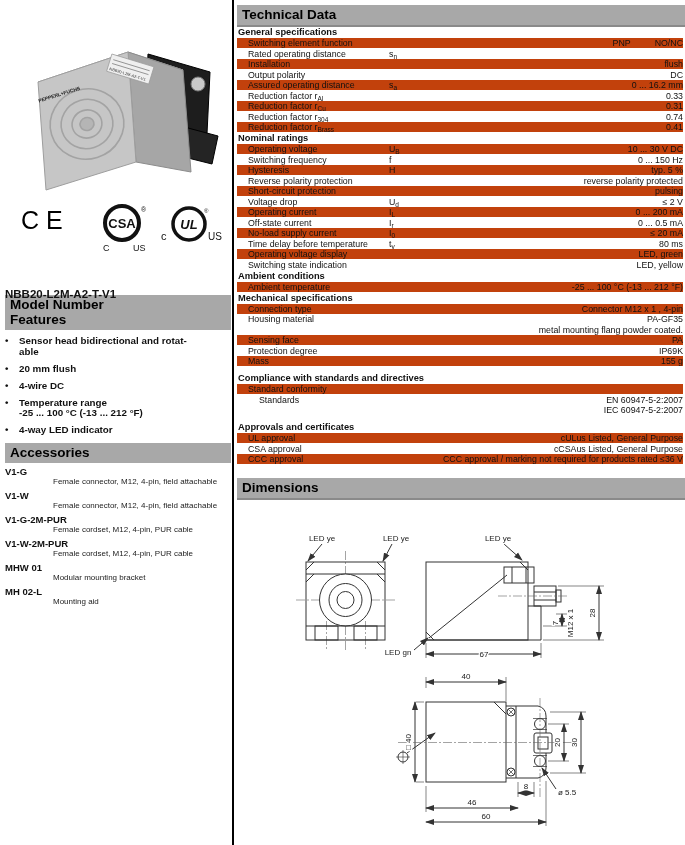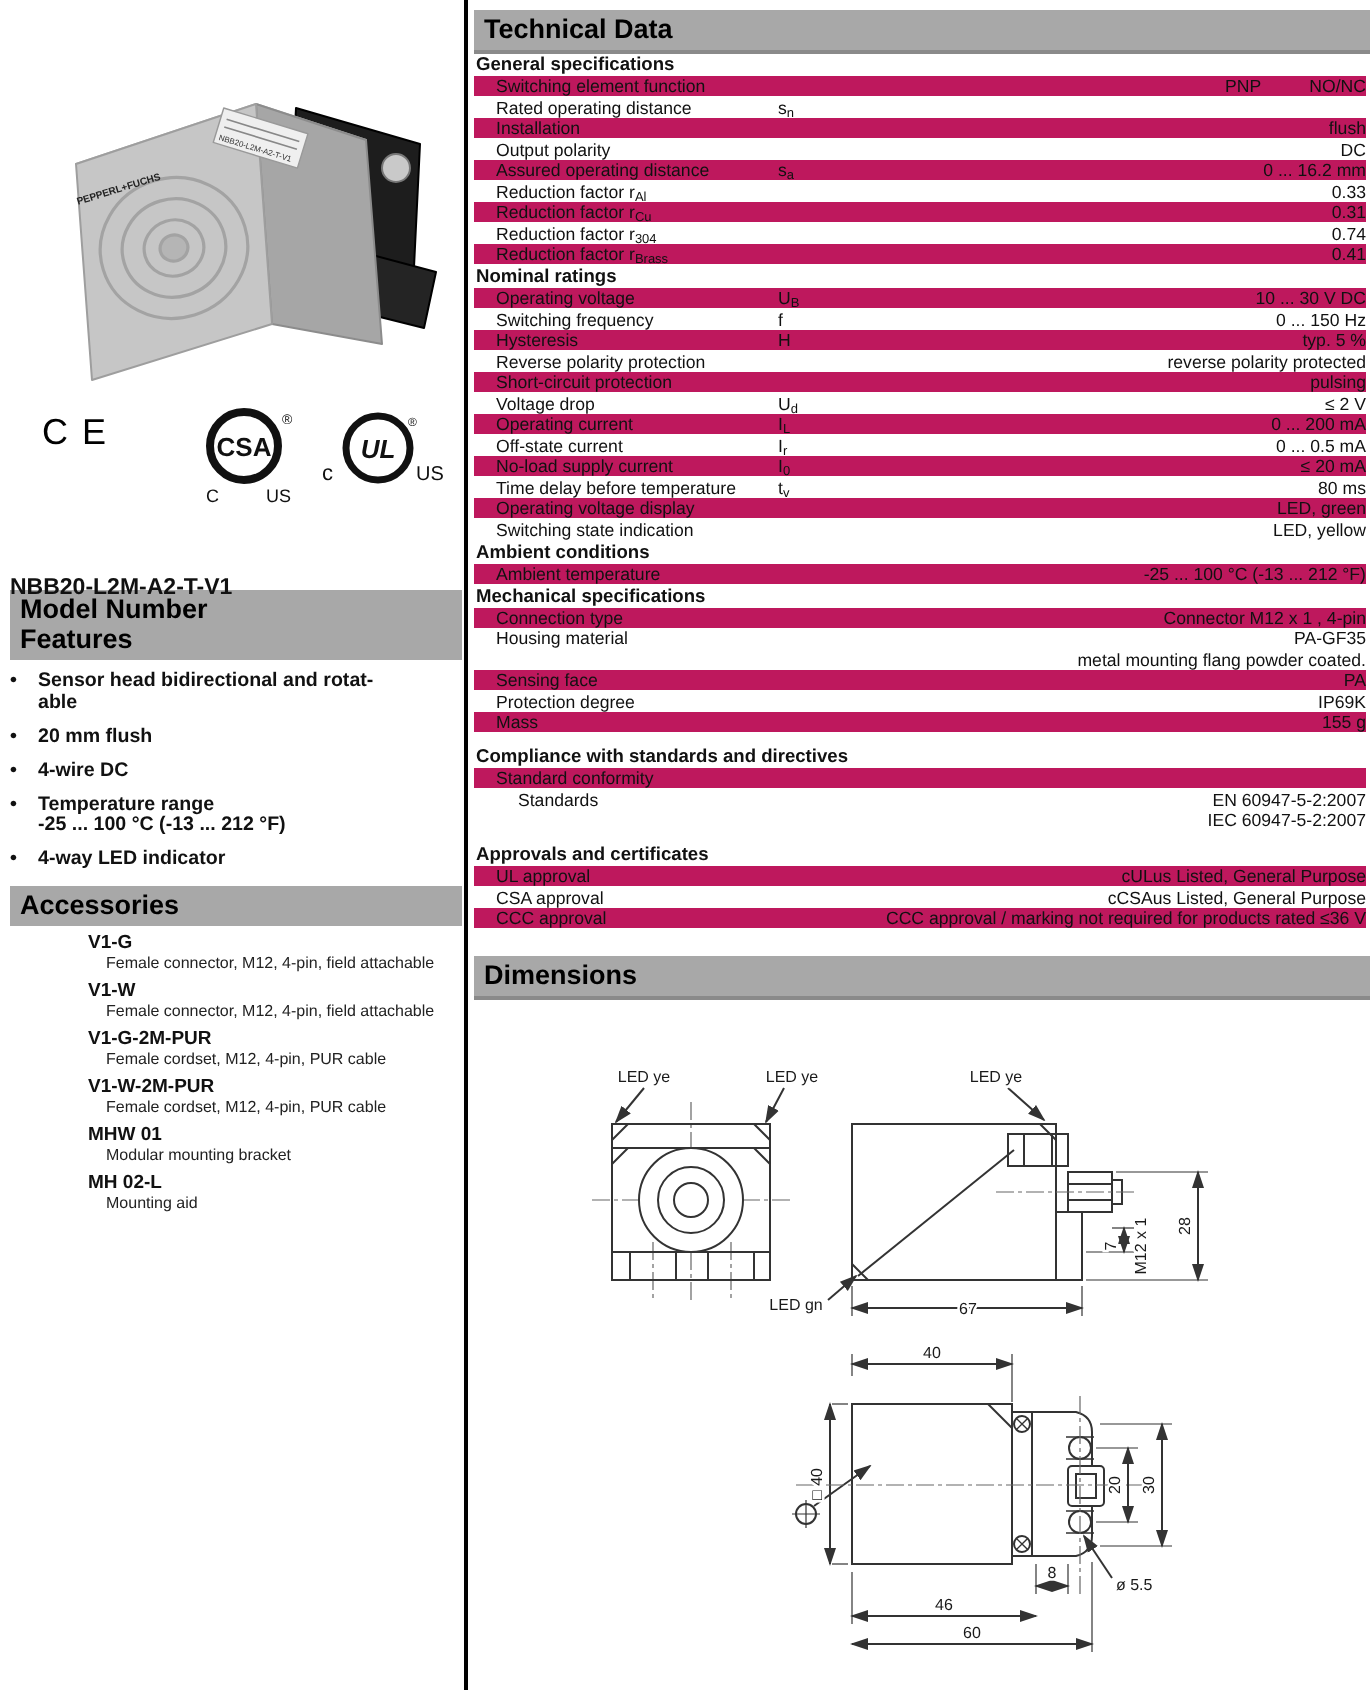--- a/index.html
+++ b/index.html
@@ -5,41 +5,41 @@
   html,body{margin:0;padding:0;background:#fff;}
   .page{position:relative;width:685px;height:845px;background:#fff;overflow:hidden;
         font-family:"Liberation Sans",sans-serif;color:#111;}
   .divider{position:absolute;left:232px;top:0;width:2px;height:845px;background:#000;}
   
   .leftcol{position:absolute;left:5px;top:0;width:226px;height:845px;}
   .bar{background:#a8a8a8;color:#000;font-weight:bold;font-size:13.5px;line-height:20px;height:20px;padding-left:5px;}
   .bar.shaded{border-bottom:2px solid #8a8a8a;}
   .photo{position:absolute;left:3px;top:12px;}
   .logos{position:absolute;left:0;top:200px;width:226px;height:56px;}
-  .ce{position:absolute;left:16px;top:6px;font-size:18px;letter-spacing:7px;font-weight:400;color:#000;}
+  .ce{position:absolute;left:16px;top:6px;font-size:25px;letter-spacing:7px;font-weight:400;color:#000;}
   .csa{position:absolute;left:90px;top:0;}
   .ul{position:absolute;left:155px;top:2px;}
   .modelbar{position:absolute;left:0;top:263px;width:221px;margin-top:32px;}
   .modelnum{position:absolute;left:0;top:288px;font-size:11.5px;font-weight:bold;}
   .featbar{position:absolute;left:0;top:310px;width:221px;}
   .featlist{position:absolute;left:0;top:336px;width:222px;}
   .feat{display:flex;font-size:9.8px;font-weight:bold;line-height:10.5px;margin-bottom:6.5px;}
   .feat .b{width:14px;flex:none;}
   .acclist{position:absolute;left:0;top:466px;width:222px;}
   .acc{margin-bottom:3.5px;}
-  .accname{font-size:9.5px;font-weight:bold;line-height:11px;margin-left:39px;}
+  .accname{font-size:9.5px;font-weight:bold;line-height:11px;}
   .accdesc{font-size:8px;line-height:9.5px;color:#222;padding-left:48px;}
   
   .rightcol{position:absolute;left:237px;top:4px;width:446px;height:845px;}
   .tdbar{position:absolute;left:0;top:1px;width:446px;}
   .tdtable{position:absolute;left:0;top:22px;width:446px;}
   .sechead{font-size:9.3px;font-weight:bold;height:11px;line-height:11px;padding-left:1px;margin-top:1px;}
   .sechead.spaced{margin-top:7px;}
   .td-row{display:flex;height:10px;line-height:10px;font-size:8.8px;margin-bottom:0.5px;}
-  .td-row.odd{background:#be185d;}
+  .td-row.odd{background:#c2410c;}
   .c-label{width:141px;flex:none;padding-left:11px;white-space:nowrap;overflow:visible;}
   .c-label.ind2{padding-left:22px;}
   .c-sym{width:31px;flex:none;}
   .c-val{flex:1;white-space:nowrap;text-align:right;}
   .v2{margin-left:24px;}
   sub{font-size:6.5px;vertical-align:-1.5px;line-height:0;}
   .dimbar{position:absolute;left:0;top:474px;width:446px;}
   .dims-svg{position:absolute;left:51px;top:527px;}
   .dtxt{font-size:8px;fill:#1a1a1a;paint-order:stroke;stroke:#fff;stroke-width:2.5px;
         font-family:"Liberation Sans",sans-serif;}

